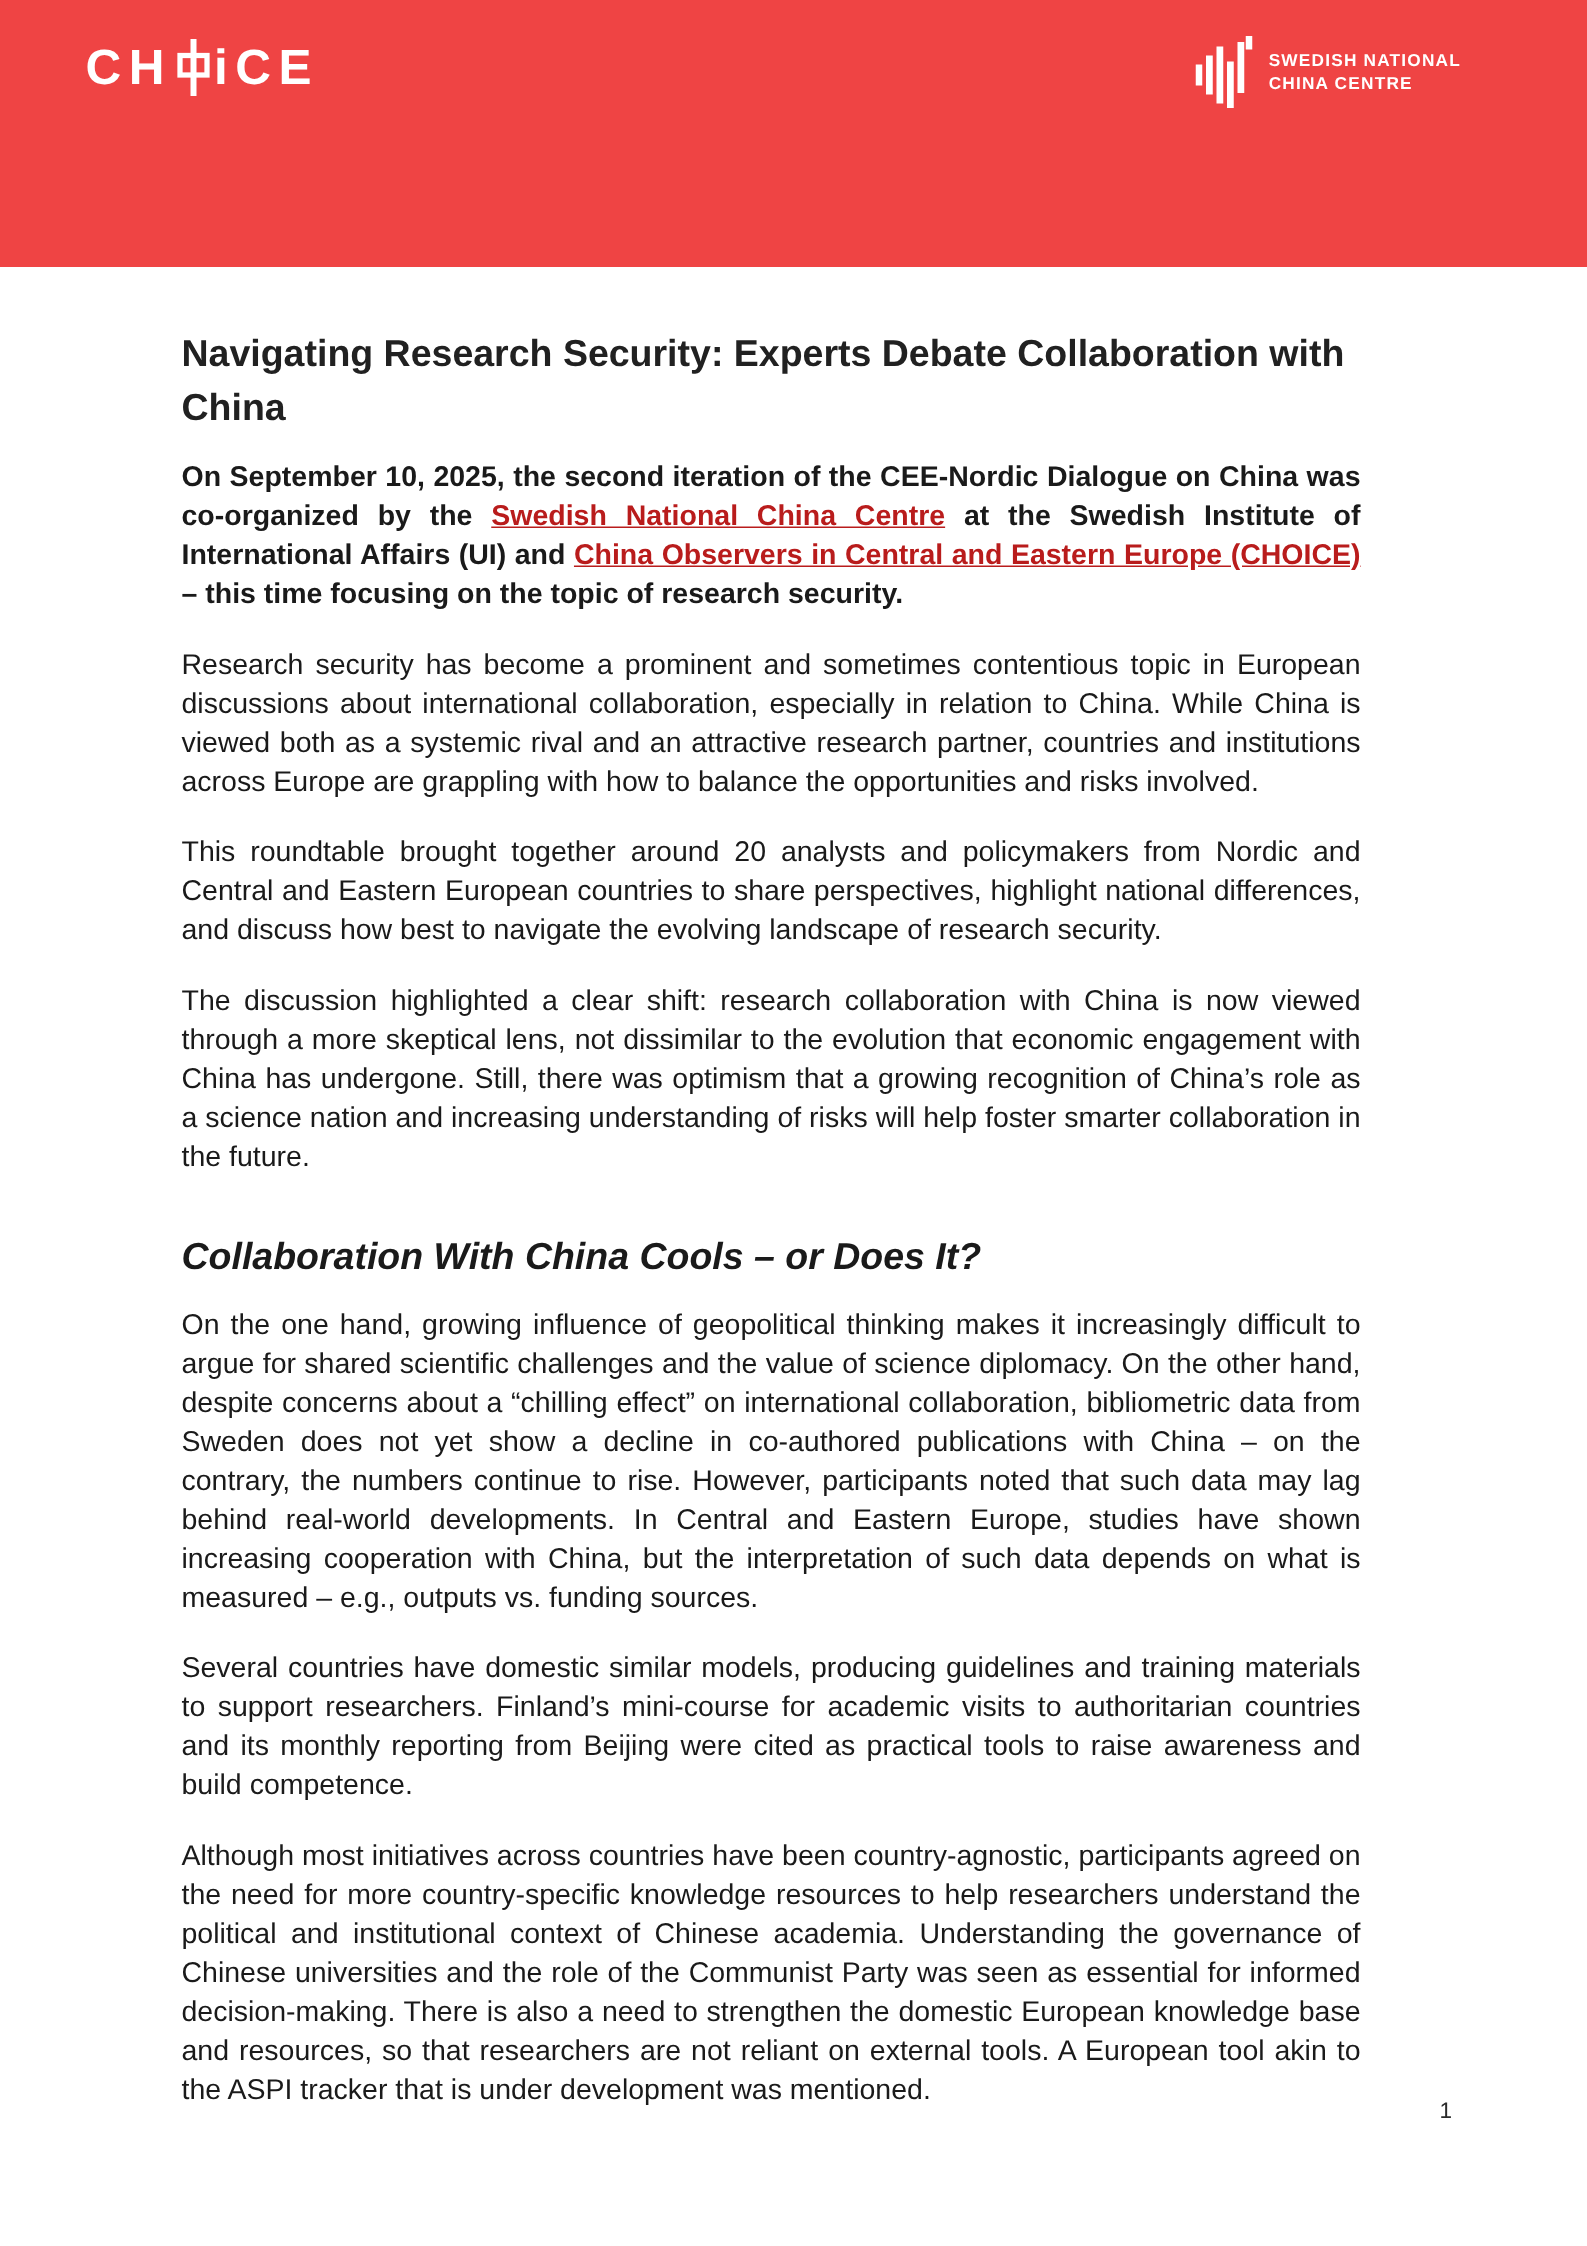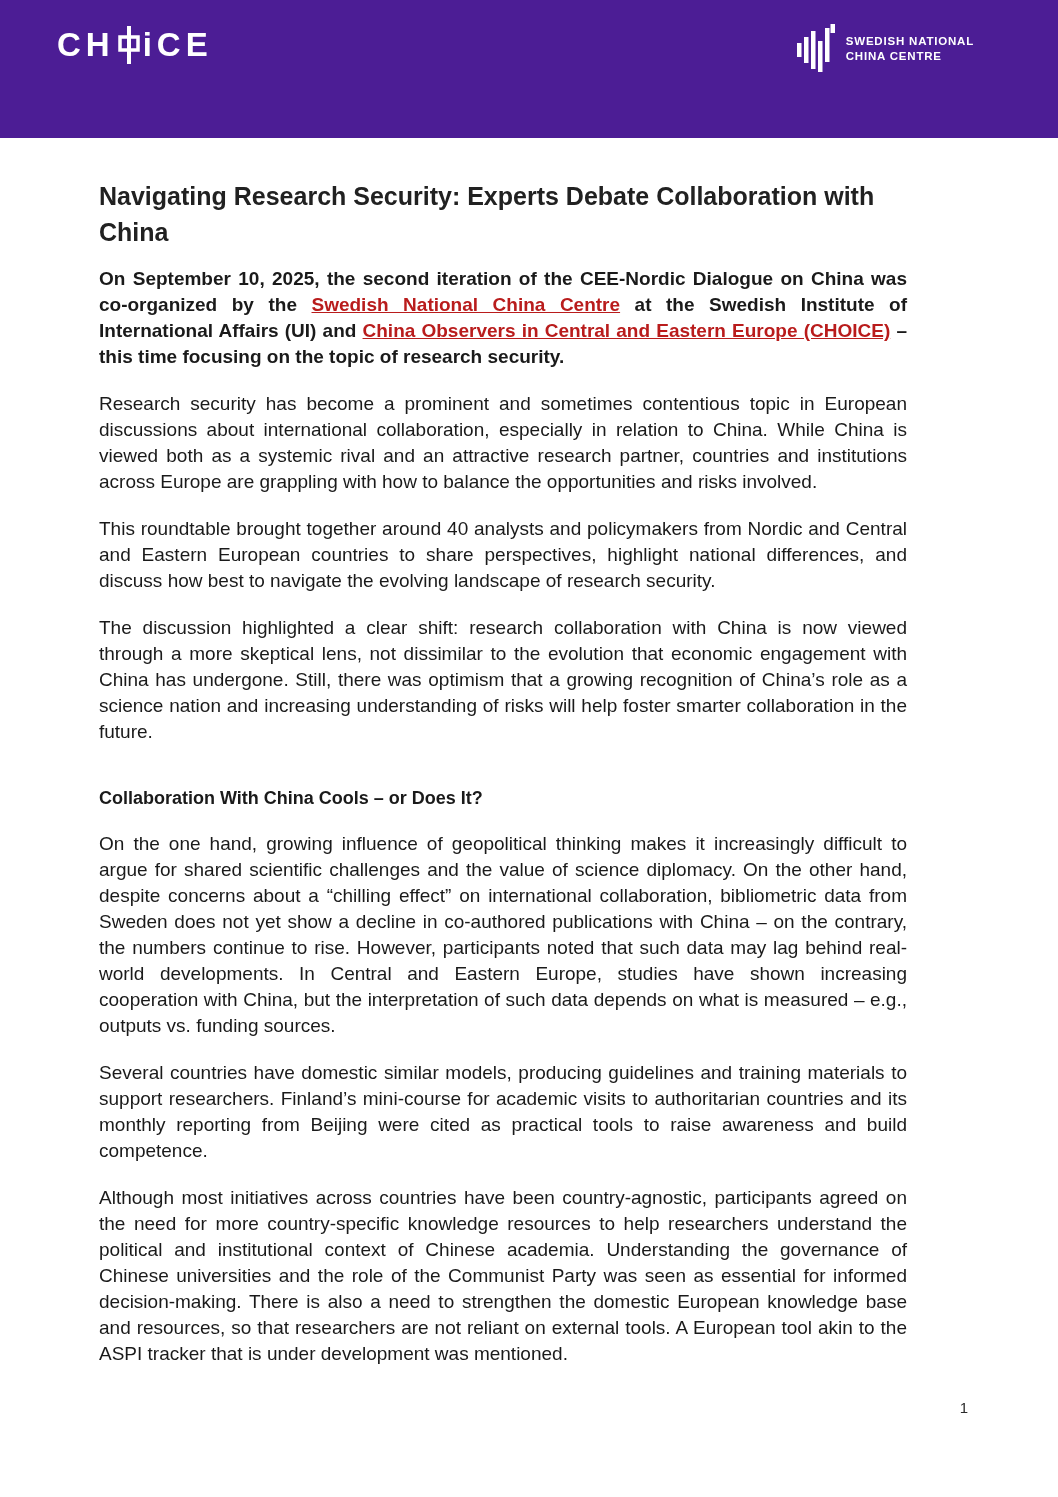--- a/index.html
+++ b/index.html
@@ -7,22 +7,22 @@
     width: 1058px;
     height: 1497px;
     background: #ffffff;
     font-family: "Liberation Sans", sans-serif;
     position: relative;
     overflow: hidden;
   }
 
   
   .banner {
-    height: 138px;
-    background: #4c1d95;
+    height: 178px;
+    background: #ef4444;
     position: relative;
     color: #ffffff;
   }
   .choice-logo {
     position: absolute;
     left: 57px;
     top: 26px;
     display: flex;
     align-items: center;
     font-size: 33px;
@@ -53,43 +53,45 @@
     right: 0;
     top: 77px;
     text-align: center;
     font-size: 31px;
     font-weight: 700;
     color: #ffffff;
   }
 
   
   main {
-    padding: 40px 151px 0 99px;
+    padding: 40px 151px 0 77px;
+    margin-left: 44px;
   }
   h1 {
     font-size: 25px;
     line-height: 36px;
     font-weight: 700;
     color: #212121;
     margin: 0 0 16px 0;
   }
   p {
     font-size: 19px;
     line-height: 26px;
     color: #1a1a1a;
     text-align: justify;
     margin: 0 0 21px 0;
   }
   p.bold { font-weight: 700; }
   h2 {
-    font-size: 18px;
+    font-size: 25px;
     line-height: 26px;
     font-weight: 700;
     color: #1a1a1a;
     margin: 40px 0 20px 0;
+    font-style: italic;
   }
   a.doc-link {
     color: #b91c1c;
     text-decoration: underline;
     cursor: pointer;
   }
   .page-number {
     position: absolute;
     top: 1399px;
     right: 90px;
@@ -127,21 +129,21 @@
 
 </header>
 
 <main>
   <h1>Navigating Research Security: Experts Debate Collaboration with China</h1>
 
   <p class="bold"><span>On September 10, 2025, the second iteration of the CEE-Nordic Dialogue on China was co-organized by the </span><a class="doc-link">Swedish National China Centre</a><span> at the Swedish Institute of International Affairs (UI) and </span><a class="doc-link">China Observers in Central and Eastern Europe (CHOICE)</a><span> – this time focusing on the topic of research security.</span></p>
 
   <section>
     <p>Research security has become a prominent and sometimes contentious topic in European discussions about international collaboration, especially in relation to China. While China is viewed both as a systemic rival and an attractive research partner, countries and institutions across Europe are grappling with how to balance the opportunities and risks involved.</p>
-    <p>This roundtable brought together around 40 analysts and policymakers from Nordic and Central and Eastern European countries to share perspectives, highlight national differences, and discuss how best to navigate the evolving landscape of research security.</p>
+    <p>This roundtable brought together around 20 analysts and policymakers from Nordic and Central and Eastern European countries to share perspectives, highlight national differences, and discuss how best to navigate the evolving landscape of research security.</p>
     <p>The discussion highlighted a clear shift: research collaboration with China is now viewed through a more skeptical lens, not dissimilar to the evolution that economic engagement with China has undergone. Still, there was optimism that a growing recognition of China’s role as a science nation and increasing understanding of risks will help foster smarter collaboration in the future.</p>
   </section>
 
   <section>
     <h2>Collaboration With China Cools – or Does It?</h2>
     <p>On the one hand, growing influence of geopolitical thinking makes it increasingly difficult to argue for shared scientific challenges and the value of science diplomacy. On the other hand, despite concerns about a “chilling effect” on international collaboration, bibliometric data from Sweden does not yet show a decline in co-authored publications with China – on the contrary, the numbers continue to rise. However, participants noted that such data may lag behind real-world developments. In Central and Eastern Europe, studies have shown increasing cooperation with China, but the interpretation of such data depends on what is measured – e.g., outputs vs. funding sources.</p>
   </section>
 
   <section>
     <p>Several countries have domestic similar models, producing guidelines and training materials to support researchers. Finland’s mini-course for academic visits to authoritarian countries and its monthly reporting from Beijing were cited as practical tools to raise awareness and build competence.</p>

